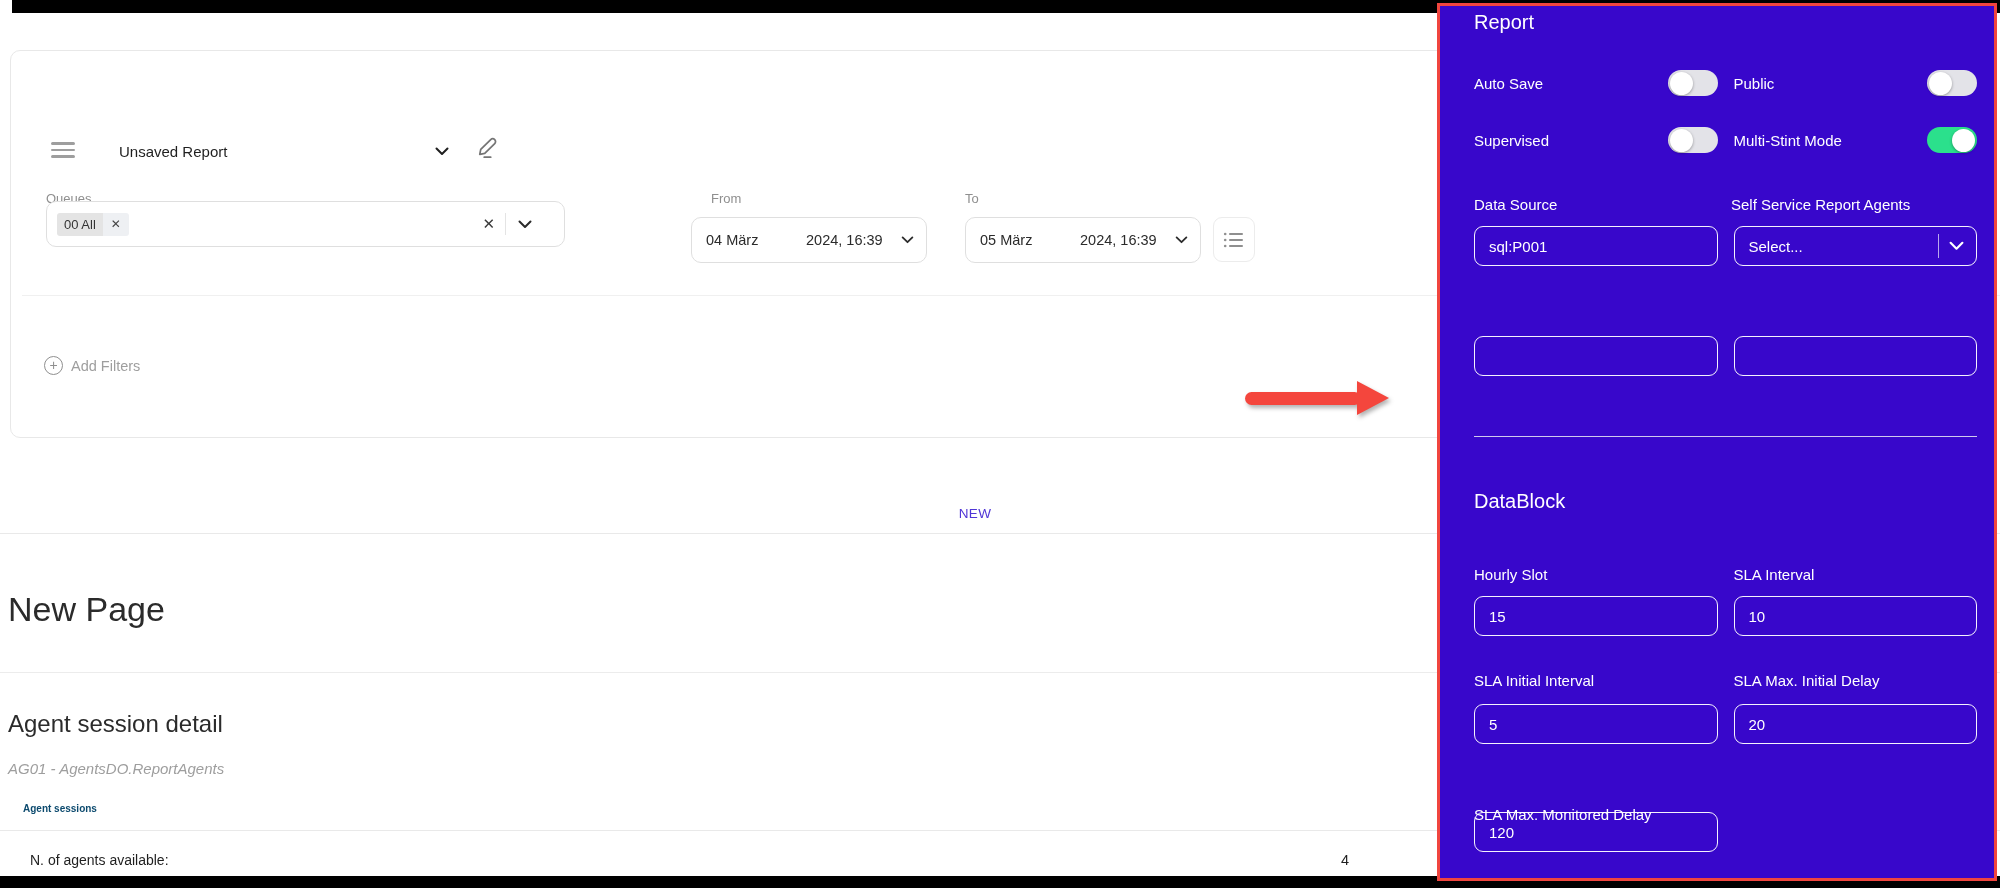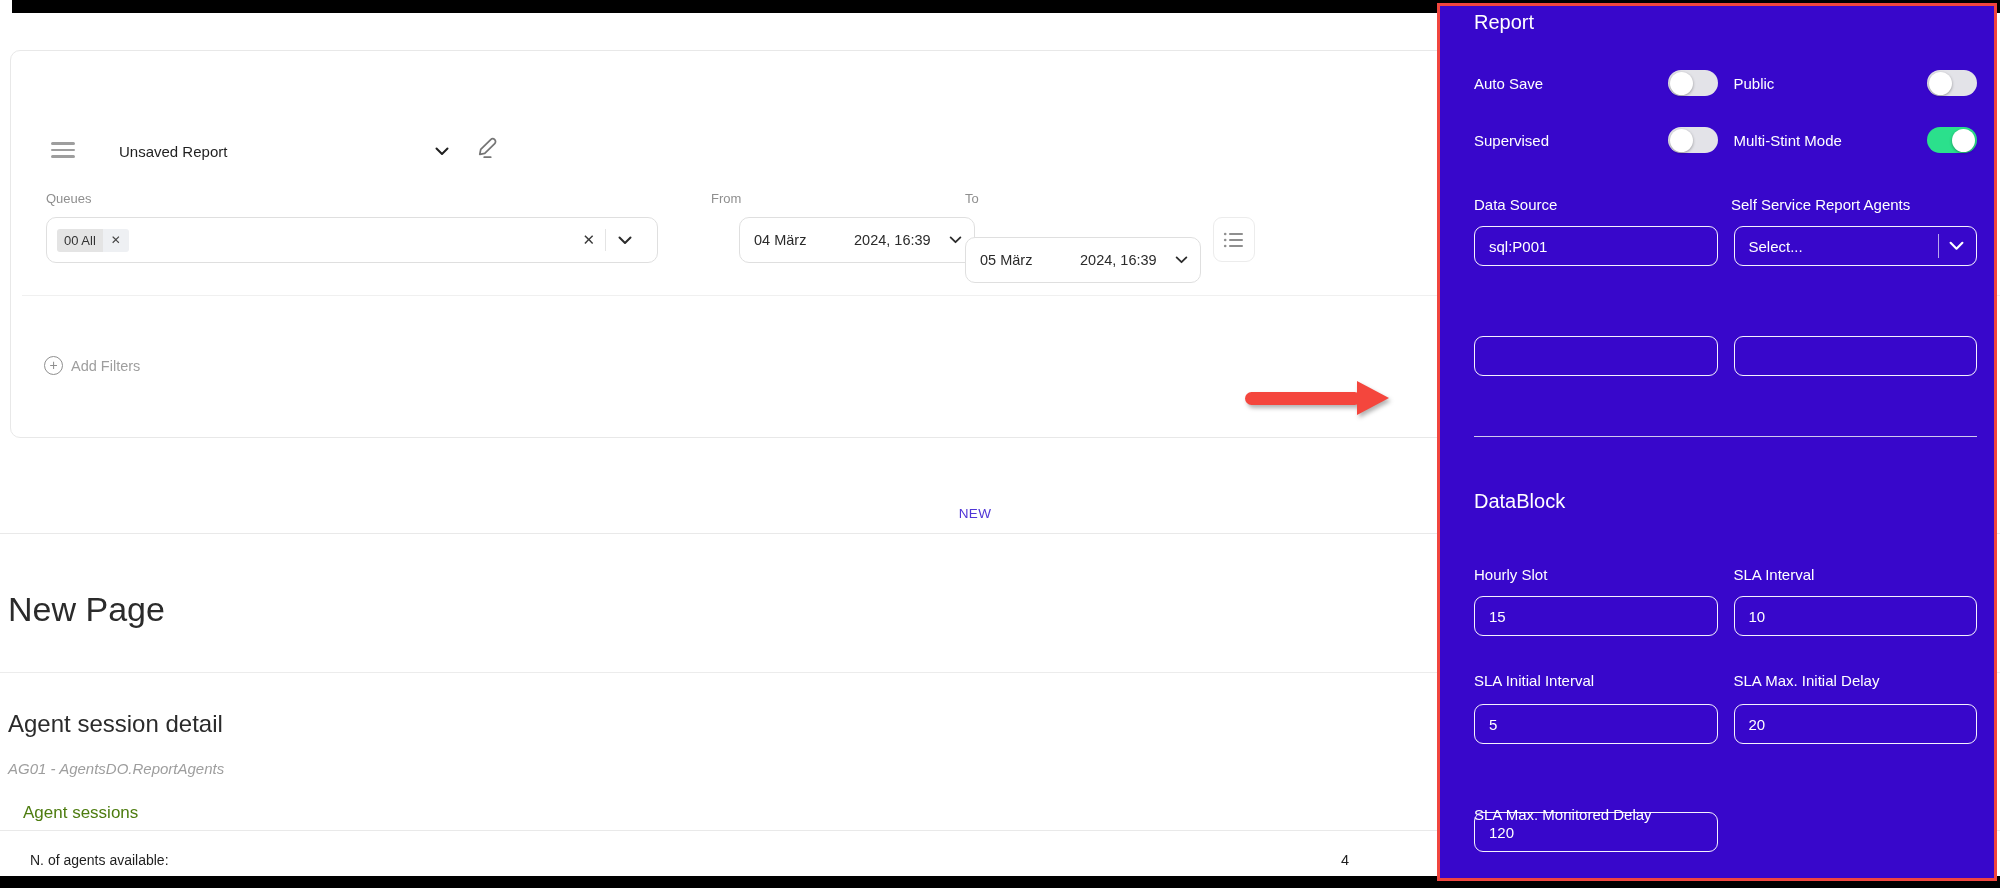--- a/index.html
+++ b/index.html
@@ -29,31 +29,31 @@
 
   .field-label { font-size:13px; color:#8f8f8f; }
   .lab-queues { left:35px; top:140px; }
   .lab-from   { left:700px; top:140px; }
   .lab-to     { left:954px; top:140px; }
 
   .inputbox {
     border:1px solid #dfdfdf; border-radius:10px; background:#fff;
     display:flex; align-items:center; height:46px;
   }
-  .queues-box { left:35px; top:166px; width:612px; padding:0 23px 0 10px; }
+  .queues-box { left:35px; top:150px; width:519px; padding:0 30px 0 10px; }
   .chip { display:flex; align-items:stretch; border-radius:3px; overflow:hidden; font-size:13px; cursor:default; }
   .chip-text { background:#e4e4e4; color:#333; padding:4px 7px; display:flex; align-items:center; }
   .chip-x { background:#eef0f3; color:#444; padding:4px 8px; display:flex; align-items:center; font-size:12px; cursor:pointer; }
   .box-clear { margin-left:auto; font-size:15px; font-weight:bold; color:#3a3a3a; cursor:pointer; padding:0 10px; }
   .vsep { width:1px; height:22px; background:#e4e4e4; }
   .box-chevron { padding:0 2px 0 12px; cursor:pointer; display:flex; align-items:center; }
 
   .date-box { width:236px; padding:0 12px 0 14px; font-size:14.5px; color:#2b2b2b; cursor:pointer; }
-  .date-from { left:728px; top:166px; }
-  .date-to   { left:954px; top:166px;margin-top:20px; }
+  .date-from { left:680px; top:166px; }
+  .date-to   { left:954px; top:166px; }
   .date-box .d-date { width:100px; }
   .date-box .d-time { }
   .date-box svg { margin-left:auto; }
 
   .list-btn {
     left:1202px; top:166px; width:42px; height:45px;
     border:1px solid #ececec; border-radius:9px; background:#fff;
     display:flex; align-items:center; justify-content:center; cursor:pointer;
   }
 
@@ -78,21 +78,21 @@
   
   .tab-new { left:930px; top:506px; width:90px; text-align:center;
              font-size:13.5px; font-weight:500; letter-spacing:0.4px; color:#4f35d6; cursor:pointer; }
   .tabs-line { left:0; top:533px; width:2000px; height:1px; background:#e9e9e9; }
 
   
   .page-title { left:8px; top:590px; font-size:34px; font-weight:500; color:#2b2b2b; }
   .page-divider { left:0; top:672px; width:2000px; height:1px; background:#ececec; }
   .section-title { left:8px; top:710px; font-size:24px; font-weight:500; color:#2b2b2b; }
   .section-subtitle { left:8px; top:760px; font-size:15px; font-style:italic; color:#9e9e9e; }
-  .widget-label { left:23px; top:803px; font-size:17px; color:#4d7c0f; }
+  .widget-label { left:23px; top:803px; font-size:10px; color:#0c4a6e;font-weight:bold; }
   .widget-divider { left:0; top:830px; width:2000px; height:1px; background:#e9e9e9; }
   .metric-label { left:30px; top:852px; font-size:14px; color:#1f1f1f; }
   .metric-value { left:1330px; top:852px; width:30px; text-align:center; font-size:14.5px; color:#1f1f1f; }
 
   
   .panel {
     left:1437px; top:3px; width:560px; height:878px;
     background:#3807cb; border:3px solid #f0453f; color:#fff;
   }
   .panel-title { position:absolute; left:34px; font-size:20px; font-weight:500; color:#fff; }

